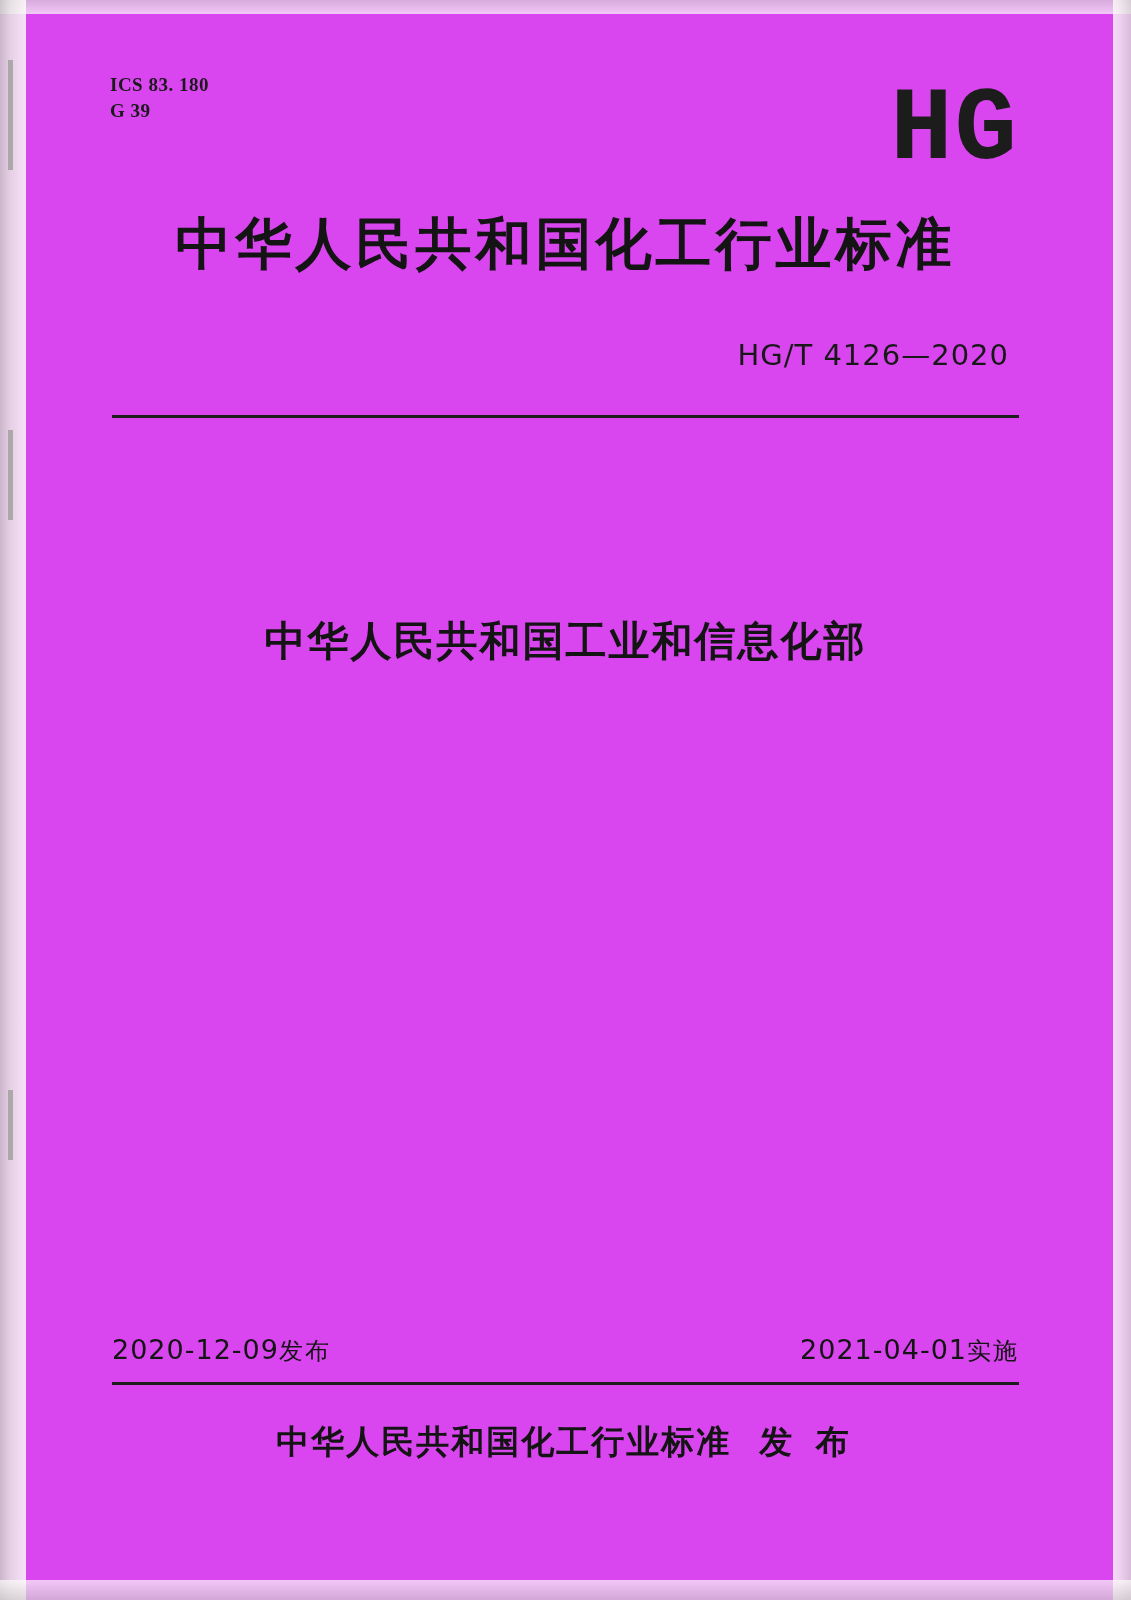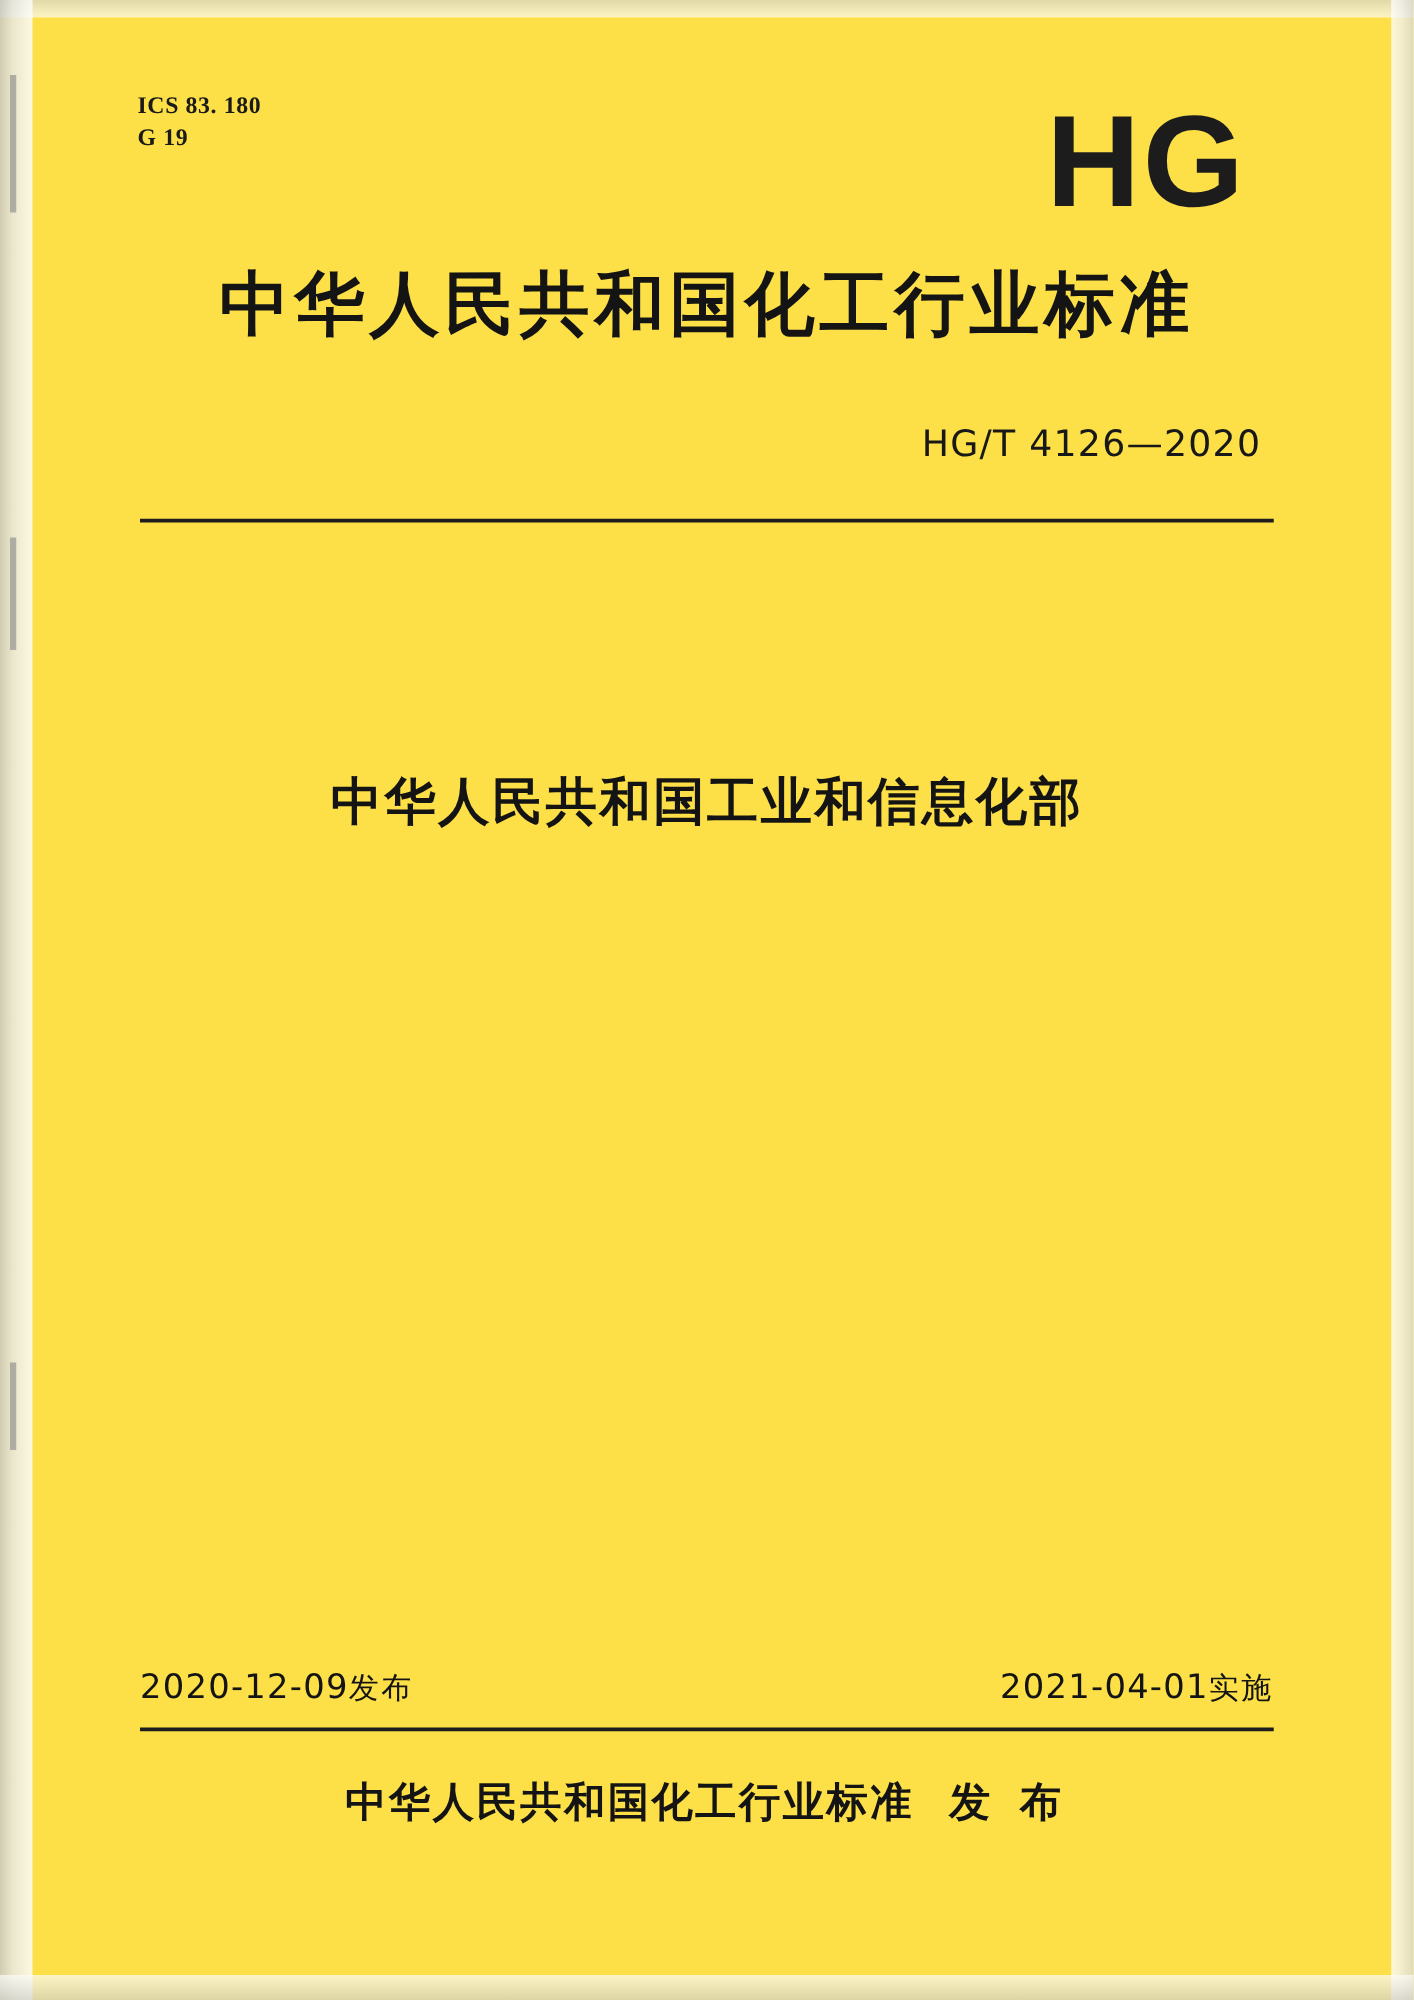--- a/index.html
+++ b/index.html
@@ -8,21 +8,21 @@
     background: #ffffff;
   }
   body {
     font-family: "Liberation Sans", sans-serif;
   }
   .page {
     position: relative;
     width: 1131px;
     height: 1600px;
     margin: 0 auto;
-    background: #fde047;
+    background: #d946ef;
     overflow: hidden;
   }
   
   .scan-edge-left {
     position: absolute;
     left: 0; top: 0;
     width: 26px; height: 100%;
     background: linear-gradient(to right, #c9c9c4 0%, #e8e8e4 40%, #fdfdfb 100%);
     opacity: 0.85;
   }
@@ -68,23 +68,23 @@
     top: 72px;
     font-family: "Liberation Serif", serif;
     font-weight: bold;
     font-size: 19px;
     line-height: 26px;
     color: #1a1a1a;
     letter-spacing: 0.5px;
   }
   .hg-logo {
     position: absolute;
-    right: 134px;
+    right: 112px;
     top: 78px;
-    font-family: Liberation Sans, sans-serif;
+    font-family: Liberation Mono, monospace;
     font-weight: bold;
     font-size: 104px;
     line-height: 104px;
     color: #1c1c1c;
     letter-spacing: 2px;
   }
   .cn-title {
     position: absolute;
     left: 0;
     right: 0;
@@ -193,21 +193,21 @@
   <div class="scan-edge-right"></div>
   <div class="scan-edge-bottom"></div>
   <div class="binding-mark" style="top:60px;height:110px;"></div>
   <div class="binding-mark" style="top:430px;height:90px;"></div>
   <div class="binding-mark" style="top:1090px;height:70px;"></div>
 
   <div class="content">
 
     <div class="ics-block">
       <div>ICS 83. 180</div>
-      <div>G 19</div>
+      <div>G 39</div>
     </div>
 
     <div class="hg-logo">HG</div>
 
     <div class="cn-title">中华人民共和国化工行业标准</div>
 
     <div class="std-number">HG/T 4126—2020</div>
 
     <div class="rule-top"></div>
 

